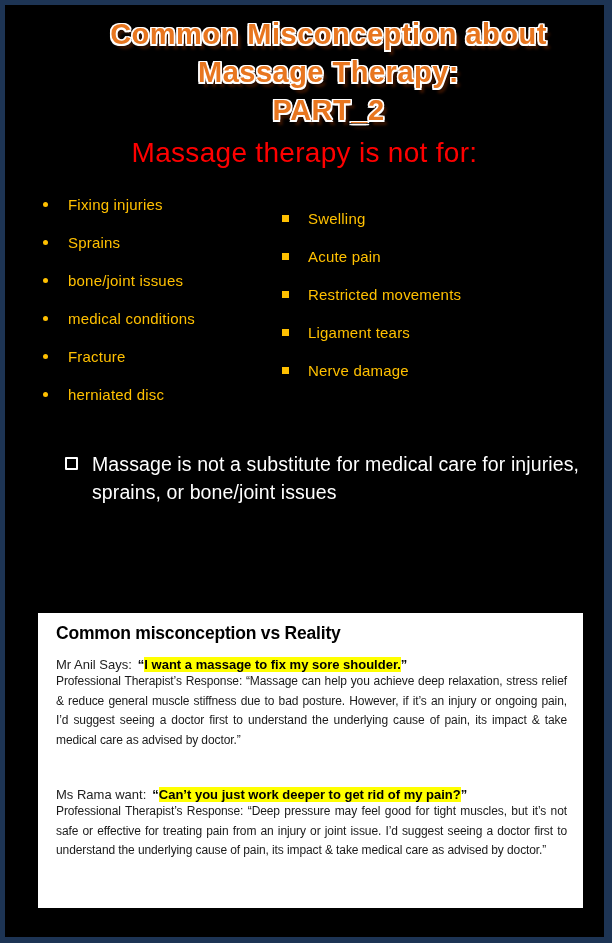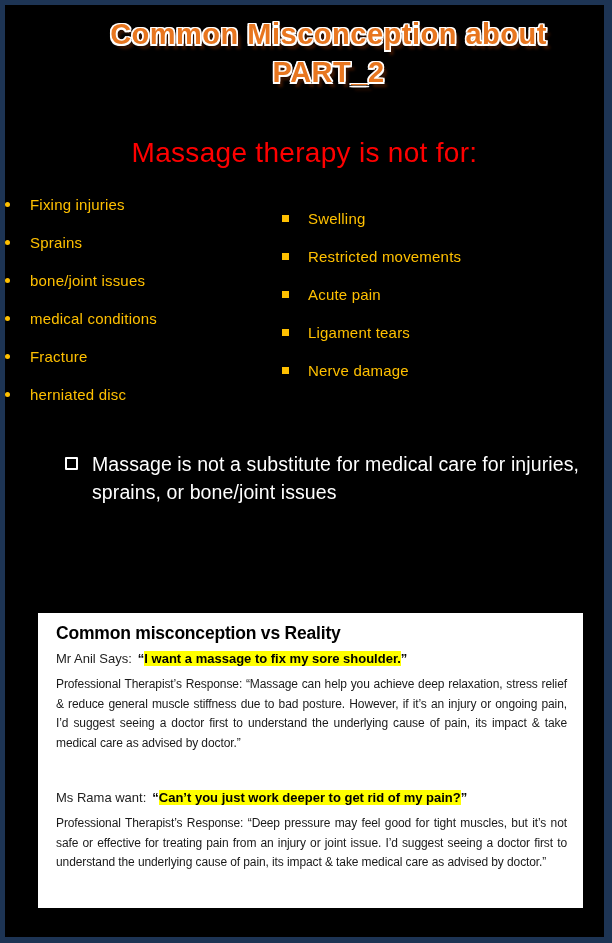--- a/index.html
+++ b/index.html
@@ -36,21 +36,21 @@
   .subtitle {
     position: absolute; top: 132px; left: 0; right: 0;
     text-align: center;
     font-size: 28px; font-weight: normal;
     color: #ff0000;
     letter-spacing: 0.3px;
   }
 
   
   .columns { position: absolute; top: 192px; left: 0; right: 0; display: flex; }
-  .col-left  { width: 255px; }
+  .col-left  { width: 255px; padding-left: 38px; }
   .col-right { width: 300px; padding-left: 22px; margin-top: 14px; }
   .bullet-item {
     display: flex; align-items: baseline;
     color: #ffc000; font-size: 15px;
     margin-bottom: 23px; letter-spacing: 0.2px;
   }
   .col-left  .bullet-item { margin-bottom: 23px; line-height: 15px; }
   .col-right .bullet-item { margin-bottom: 23px; line-height: 15px; }
   .dot-bullet {
     flex: 0 0 auto; width: 5px; height: 5px; border-radius: 50%;
@@ -77,39 +77,40 @@
   
   .reality-box {
     position: absolute; left: 33px; top: 608px;
     width: 545px; height: 295px;
     background: #ffffff;
     color: #111111;
     padding: 10px 16px 10px 18px;
   }
   .reality-heading {
     font-size: 17.5px; font-weight: bold; color: #000;
-    letter-spacing: -0.2px; margin-bottom: 7px;
-  }
-  .speaker-line { font-size: 13px; margin-bottom: 9px; white-space: nowrap; }
+    letter-spacing: -0.2px; margin-bottom: 13px;
+  }
+  .speaker-line { font-size: 13px; margin-bottom: 0; white-space: nowrap; }
   .speaker-line .speaker { margin-right: 6px; color: #222; }
   .speaker-line b { font-weight: bold; color: #000; }
   .speaker-line .hl { background: #ffff00; }
   .response {
     font-size: 12px; line-height: 19.5px; color: #1a1a1a;
     text-align: justify; letter-spacing: -0.1px;
   }
   .dialogue + .dialogue { margin-top: 37px; }
 </style>
 </head>
 <body>
 
 <div class="page">
 
   <div class="title">
     <div>Common Misconception about</div>
+    <div>Massage Therapy:</div>
     <div>PART_2</div>
   </div>
 
   <div class="subtitle">Massage therapy is not for:</div>
 
   <div class="columns">
     <div class="col-left">
 
         <div class="bullet-item">
           <span class="dot-bullet"></span>
@@ -143,26 +144,26 @@
       </div>
     <div class="col-right">
 
         <div class="bullet-item">
           <span class="sq-bullet"></span>
           <span>Swelling</span>
         </div>
 
         <div class="bullet-item">
           <span class="sq-bullet"></span>
+          <span>Acute pain</span>
+        </div>
+
+        <div class="bullet-item">
+          <span class="sq-bullet"></span>
           <span>Restricted movements</span>
-        </div>
-
-        <div class="bullet-item">
-          <span class="sq-bullet"></span>
-          <span>Acute pain</span>
         </div>
 
         <div class="bullet-item">
           <span class="sq-bullet"></span>
           <span>Ligament tears</span>
         </div>
 
         <div class="bullet-item">
           <span class="sq-bullet"></span>
           <span>Nerve damage</span>

